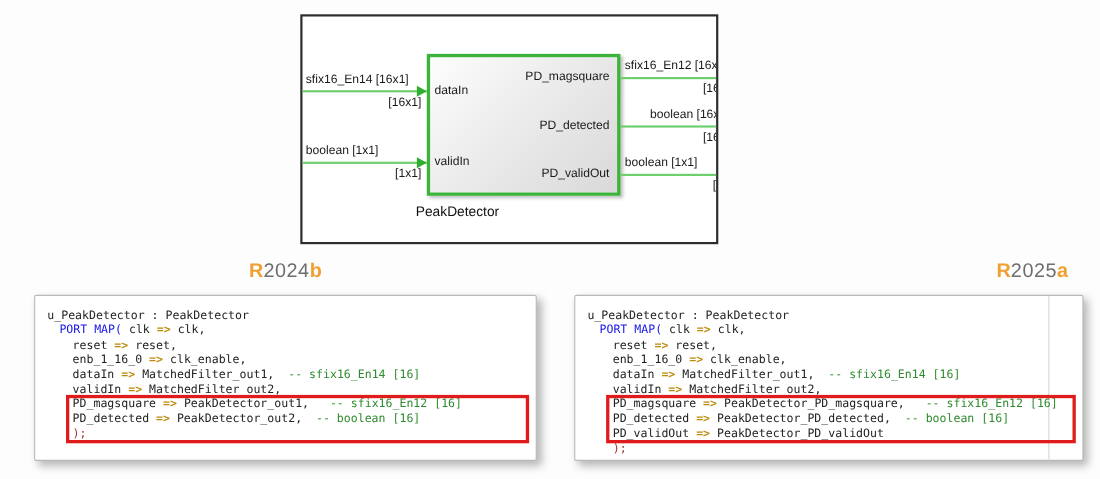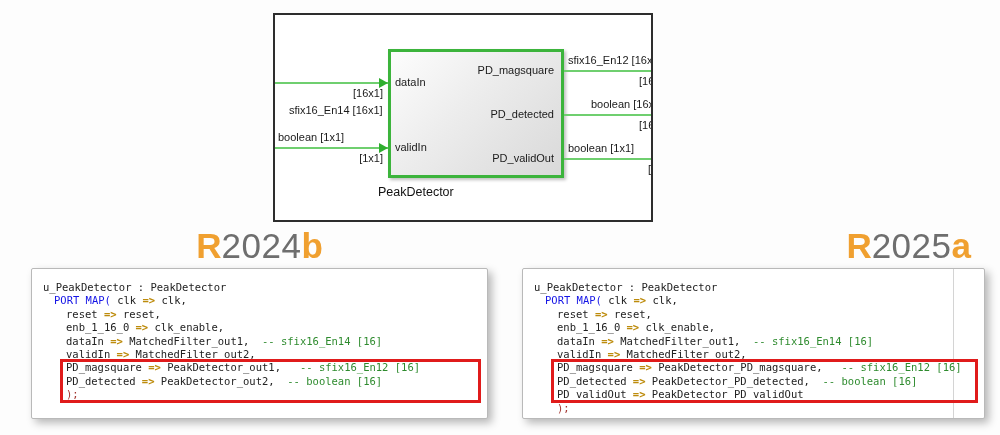--- a/index.html
+++ b/index.html
@@ -27,21 +27,21 @@
   .arrowhead{
     position:absolute;width:0;height:0;
     border-top:5px solid transparent;border-bottom:5px solid transparent;
     border-left:9px solid #2fae2f;
   }
   .sig-label{position:absolute;font-size:11px;color:#1a1a1a;white-space:nowrap;}
   .dims-label{position:absolute;font-size:11px;color:#1a1a1a;white-space:nowrap;}
   .port-name{position:absolute;font-size:11px;color:#1a1a1a;white-space:nowrap;}
 
   
-  .release-title{position:absolute;top:228px;height:36px;text-align:center;font-size:35px;line-height:36px;}
+  .release-title{position:absolute;top:228px;height:36px;text-align:center;font-size:18px;line-height:36px;}
   .release-title .accent{color:#f0a030;font-weight:bold;}
   .release-title .year{color:#6e6e6e;font-weight:normal;letter-spacing:0.5px;}
   #title-left{left:31px;width:457px;}
   #title-right{left:508px;width:463px;text-align:right;}
 
   
   .code-panel{
     position:absolute;top:268px;height:151px;background:#ffffff;
     border:1px solid #b9b9b9;border-radius:2px;box-sizing:border-box;
     box-shadow:4px 4px 8px rgba(0,0,0,0.28);
@@ -69,21 +69,21 @@
 </style>
 </head>
 <body>
 
 <div class="diagram-outer">
   <div class="pd-block"></div>
   <div class="block-caption">PeakDetector</div>
   <div id="diagram-ports">
       <div class="wire" style="left: 0px; top: 67px; width: 113px;"></div>
       <div class="arrowhead" style="left: 104px; top: 63px;"></div>
-      <div class="sig-label" style="left: 14px; top: 51px; margin-top: 38px;">sfix16_En14 [16x1]</div>
+      <div class="sig-label" style="left: 3px; top: 51px;">sfix16_En14 [16x1]</div>
       <div class="dims-label" style="left: 0px; top: 72px; width: 108px; text-align: right;">[16x1]</div>
       <div class="port-name" style="left: 120px; top: 61px;">dataIn</div>
       <div class="wire" style="left: 0px; top: 132px; width: 113px;"></div>
       <div class="arrowhead" style="left: 104px; top: 128px;"></div>
       <div class="sig-label" style="left: 3px; top: 116px;">boolean [1x1]</div>
       <div class="dims-label" style="left: 0px; top: 137px; width: 108px; text-align: right;">[1x1]</div>
       <div class="port-name" style="left: 120px; top: 126px;">validIn</div>
       <div class="wire" style="left: 289px; top: 55px; width: 91px;"></div>
       <div class="sig-label" style="left: 293px; top: 39px;">sfix16_En12 [16x1]</div>
       <div class="dims-label" style="left: 364px; top: 60px;">[16x1]</div>

